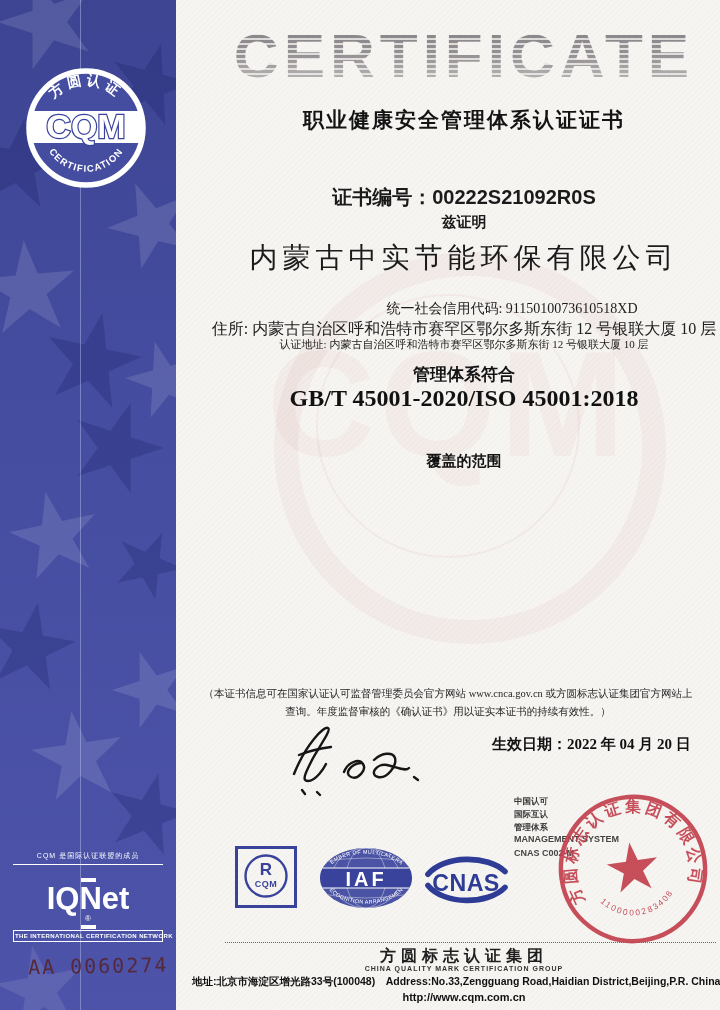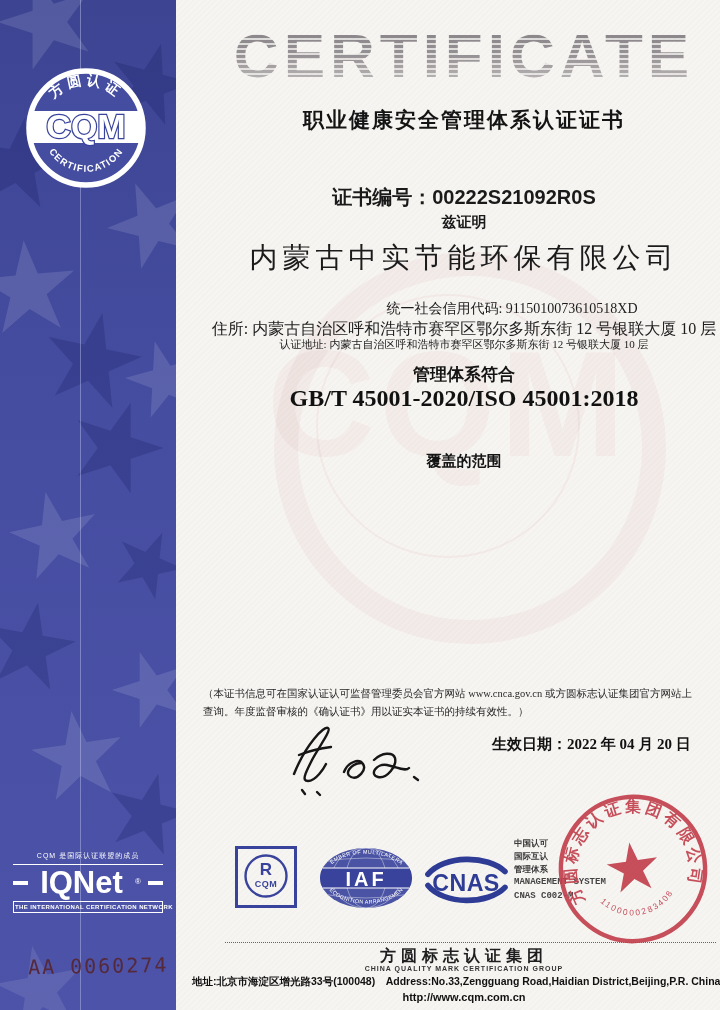--- a/index.html
+++ b/index.html
@@ -9,21 +9,21 @@
   
   .sidebar{position:absolute;left:0;top:0;width:176px;height:1010px;
            background:linear-gradient(180deg,#3d4492 0%,#454da1 40%,#4c53a8 100%);overflow:hidden;}
   .star-field{position:absolute;left:0;top:0;}
   .crease{position:absolute;left:80px;top:0;width:1px;height:1010px;background:rgba(190,197,240,0.45);}
   .cqm-badge{position:absolute;left:24px;top:66px;width:124px;height:124px;}
   .iqnet{position:absolute;left:13px;top:851px;width:150px;color:#fff;text-align:center;
          font-family:"Liberation Sans",sans-serif;}
   .iqnet-member{font-size:7px;letter-spacing:1px;white-space:nowrap;padding-bottom:3px;
                 border-bottom:1px solid #fff;}
-  .iqnet-row{display:flex;align-items:center;justify-content:space-between;margin-top:1px;}
+  .iqnet-row{display:flex;align-items:center;justify-content:space-between;margin-top:13px;flex-direction:column;}
   .iqnet-dash{width:15px;height:4px;background:#fff;}
   .iqnet-word{font-weight:bold;font-size:31px;line-height:34px;padding:0 5px;letter-spacing:0px;}
   .iqnet-reg{font-size:8px;vertical-align:top;position:relative;top:-2px;}
   .iqnet-tagline{margin:1px auto 0;border:1px solid #fff;font-size:6px;letter-spacing:0.4px;
                  padding:2px 1px;white-space:nowrap;font-weight:bold;}
   .serial-no{position:absolute;left:28px;top:954px;font-family:"DejaVu Sans Mono",monospace;
              font-size:20px;letter-spacing:2px;color:#55293a;transform:rotate(-1deg);}
   
   .paper{position:absolute;left:176px;top:0;width:544px;height:1010px;}
   .center{width:100%;text-align:center;position:absolute;left:0;margin-left:16px;}
@@ -47,30 +47,30 @@
   .certify{top:213px;font-family:"Liberation Sans",sans-serif;font-weight:bold;font-size:15px;color:#1a1a1a;}
   .company{top:239px;font-size:28px;letter-spacing:5px;color:#1b1b1b;}
   .credit{top:300px;font-size:14px;color:#1d1d1d;padding-left:48px;}
   .addr1{top:319px;font-size:16px;color:#1d1d1d;}
   .addr2{top:337px;font-size:11px;color:#1d1d1d;}
   .conform{top:363px;font-family:"Liberation Sans",sans-serif;font-weight:bold;font-size:17px;color:#141414;}
   .standard{top:385px;font-weight:bold;font-size:24px;color:#111;}
   .scope-label{top:452px;font-family:"Liberation Sans",sans-serif;font-weight:bold;font-size:15px;color:#141414;}
   .scope-text{top:474px;left:26px;width:492px;position:absolute;text-align:center;
               font-size:19px;letter-spacing:2px;line-height:1.55;color:#1b1b1b;}
-  .note{top:685px;left:27px;width:490px;position:absolute;text-align:left;
+  .note{top:685px;left:27px;width:490px;position:absolute;text-align:center;
         font-size:10.5px;line-height:1.7;color:#262626;}
   .signature{position:absolute;left:90px;top:714px;width:168px;height:94px;}
   .dates{position:absolute;left:316px;top:730px;font-weight:bold;font-size:15px;
          line-height:28px;color:#111;white-space:nowrap;}
   
   .logo-cqm-square{position:absolute;left:58px;top:845px;width:64px;height:64px;}
   .logo-iaf{position:absolute;left:142px;top:846px;width:96px;height:64px;}
   .logo-cnas{position:absolute;left:246px;top:853px;width:88px;height:52px;}
-  .accr{position:absolute;left:338px;top:838px;font-family:Liberation Mono, monospace;color:#3a3a3a;}
+  .accr{position:absolute;left:338px;top:795px;font-family:Liberation Sans, sans-serif;color:#3a3a3a;}
   .accr .cn{font-size:8.5px;font-weight:bold;line-height:1.5;}
   .accr .en{font-size:9px;font-weight:bold;line-height:1.5;color:#444;}
   .stamp{position:absolute;left:378px;top:790px;width:158px;height:158px;transform:rotate(-8deg);opacity:0.92;}
   
   .dotline{position:absolute;left:49px;top:942px;width:491px;border-top:1px dotted #666;}
   .grp-cn{top:946px;font-family:"Liberation Sans",sans-serif;font-weight:bold;font-size:16px;
           letter-spacing:5px;color:#1e1e1e;}
   .grp-en{top:965px;font-family:"Liberation Sans",sans-serif;font-weight:bold;font-size:7px;
           letter-spacing:1px;color:#333;}
   .f-addr{top:975px;font-family:"Liberation Sans",sans-serif;font-weight:bold;font-size:10.5px;color:#111;white-space:nowrap;}

